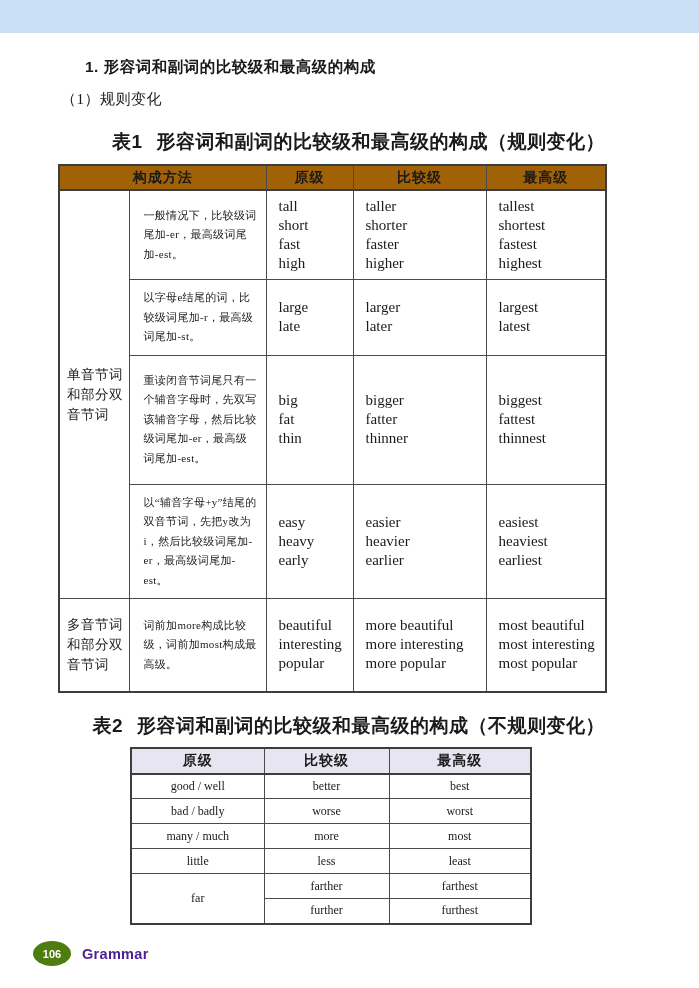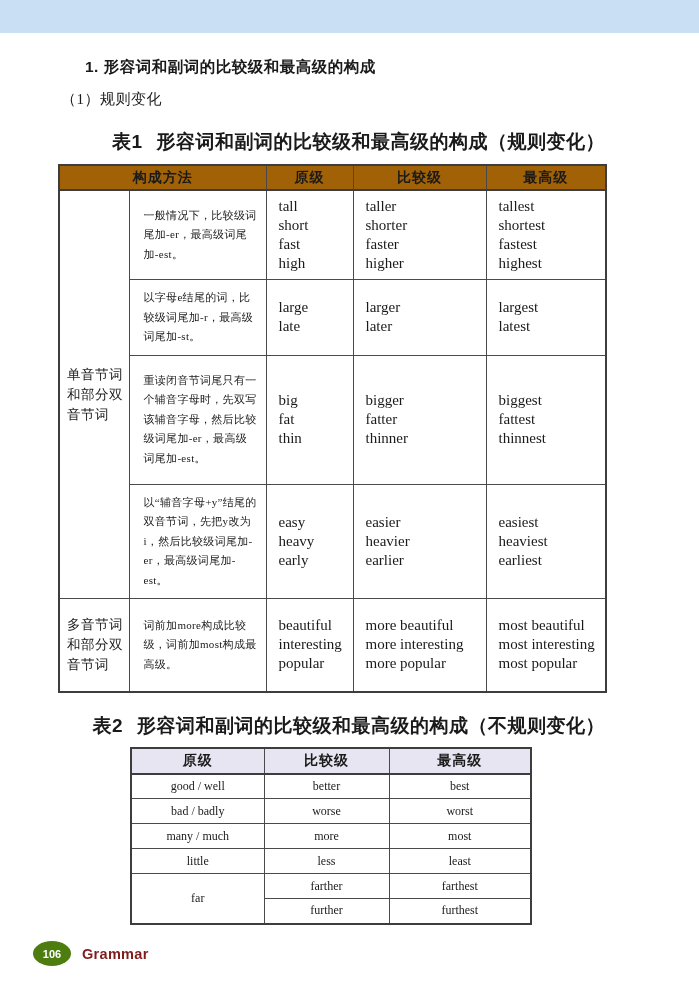--- a/index.html
+++ b/index.html
@@ -137,21 +137,21 @@
     width: 38px; height: 25px;
     border-radius: 50%;
     background: #4d7c0f;
     color: #ffffff;
     font-family: "Liberation Sans", sans-serif;
     font-weight: bold;
     font-size: 11px;
   }
   .footer-label {
     margin-left: 11px;
-    color: #7f1d1d;
+    color: #4c1d95;
     font-family: "Liberation Sans", sans-serif;
     font-weight: bold;
     font-size: 14.5px;
     letter-spacing: 0.3px;
   }
 </style>
 </head>
 <body>
 
 <div class="page">

